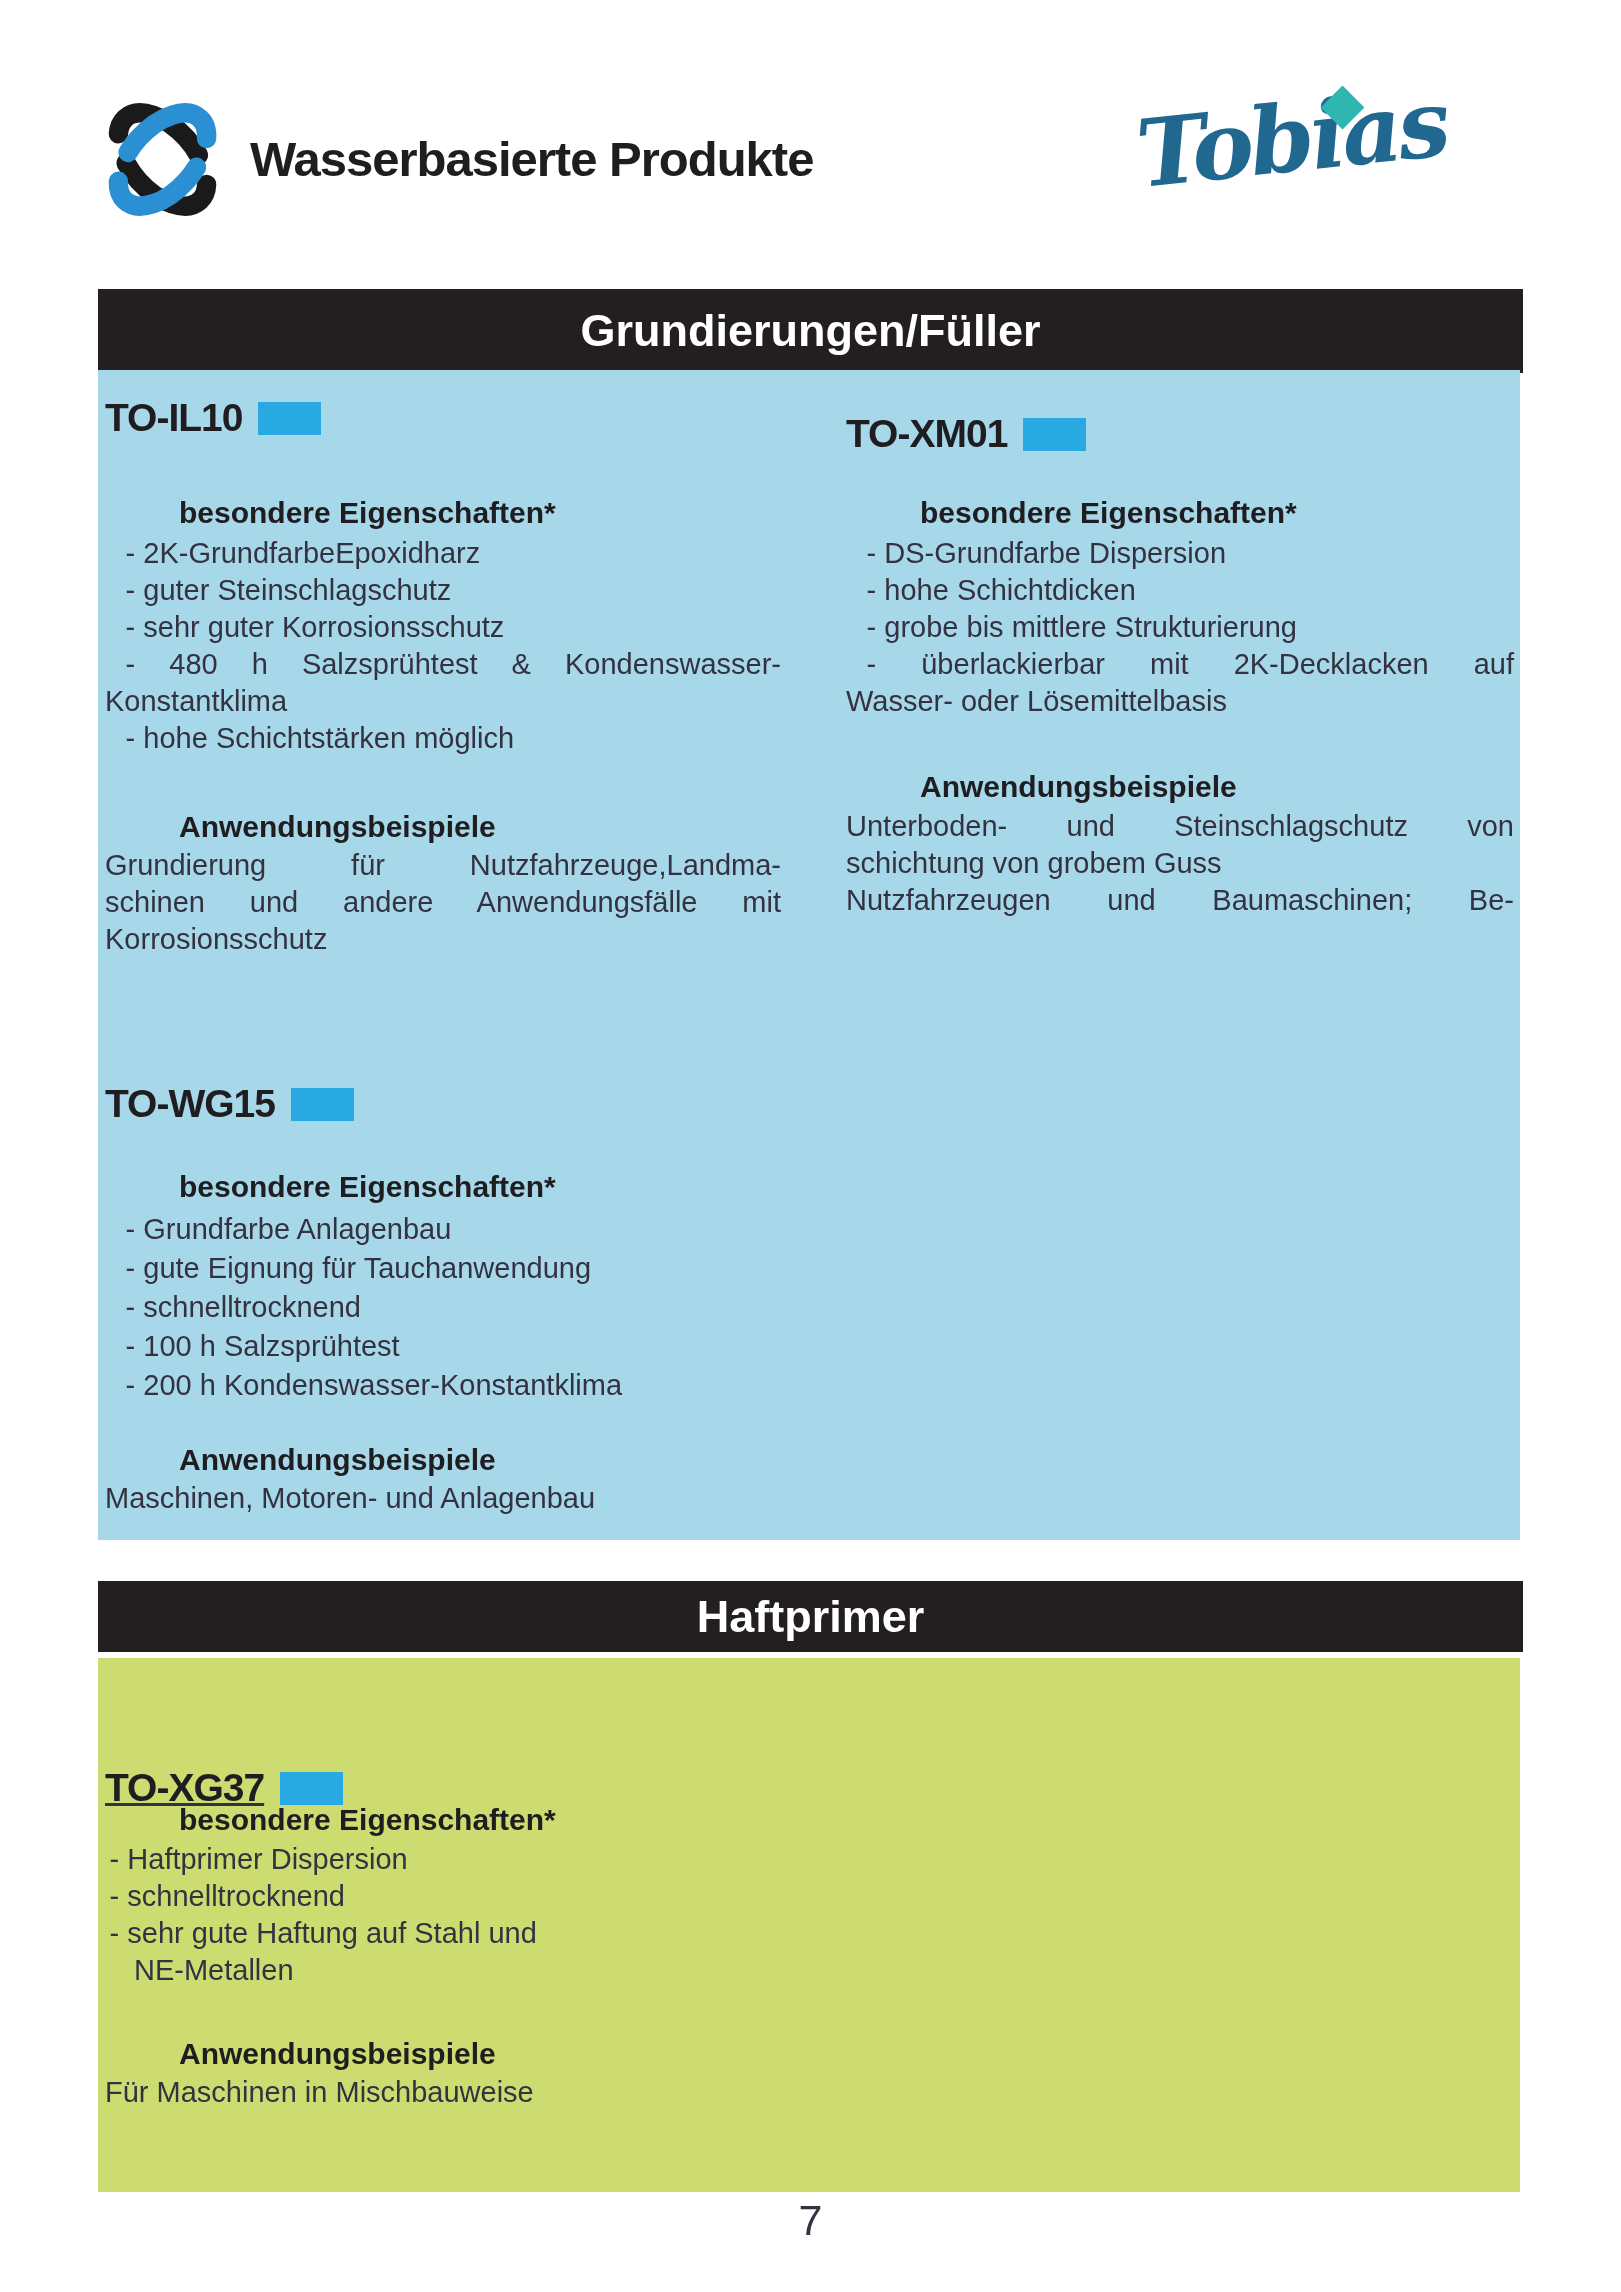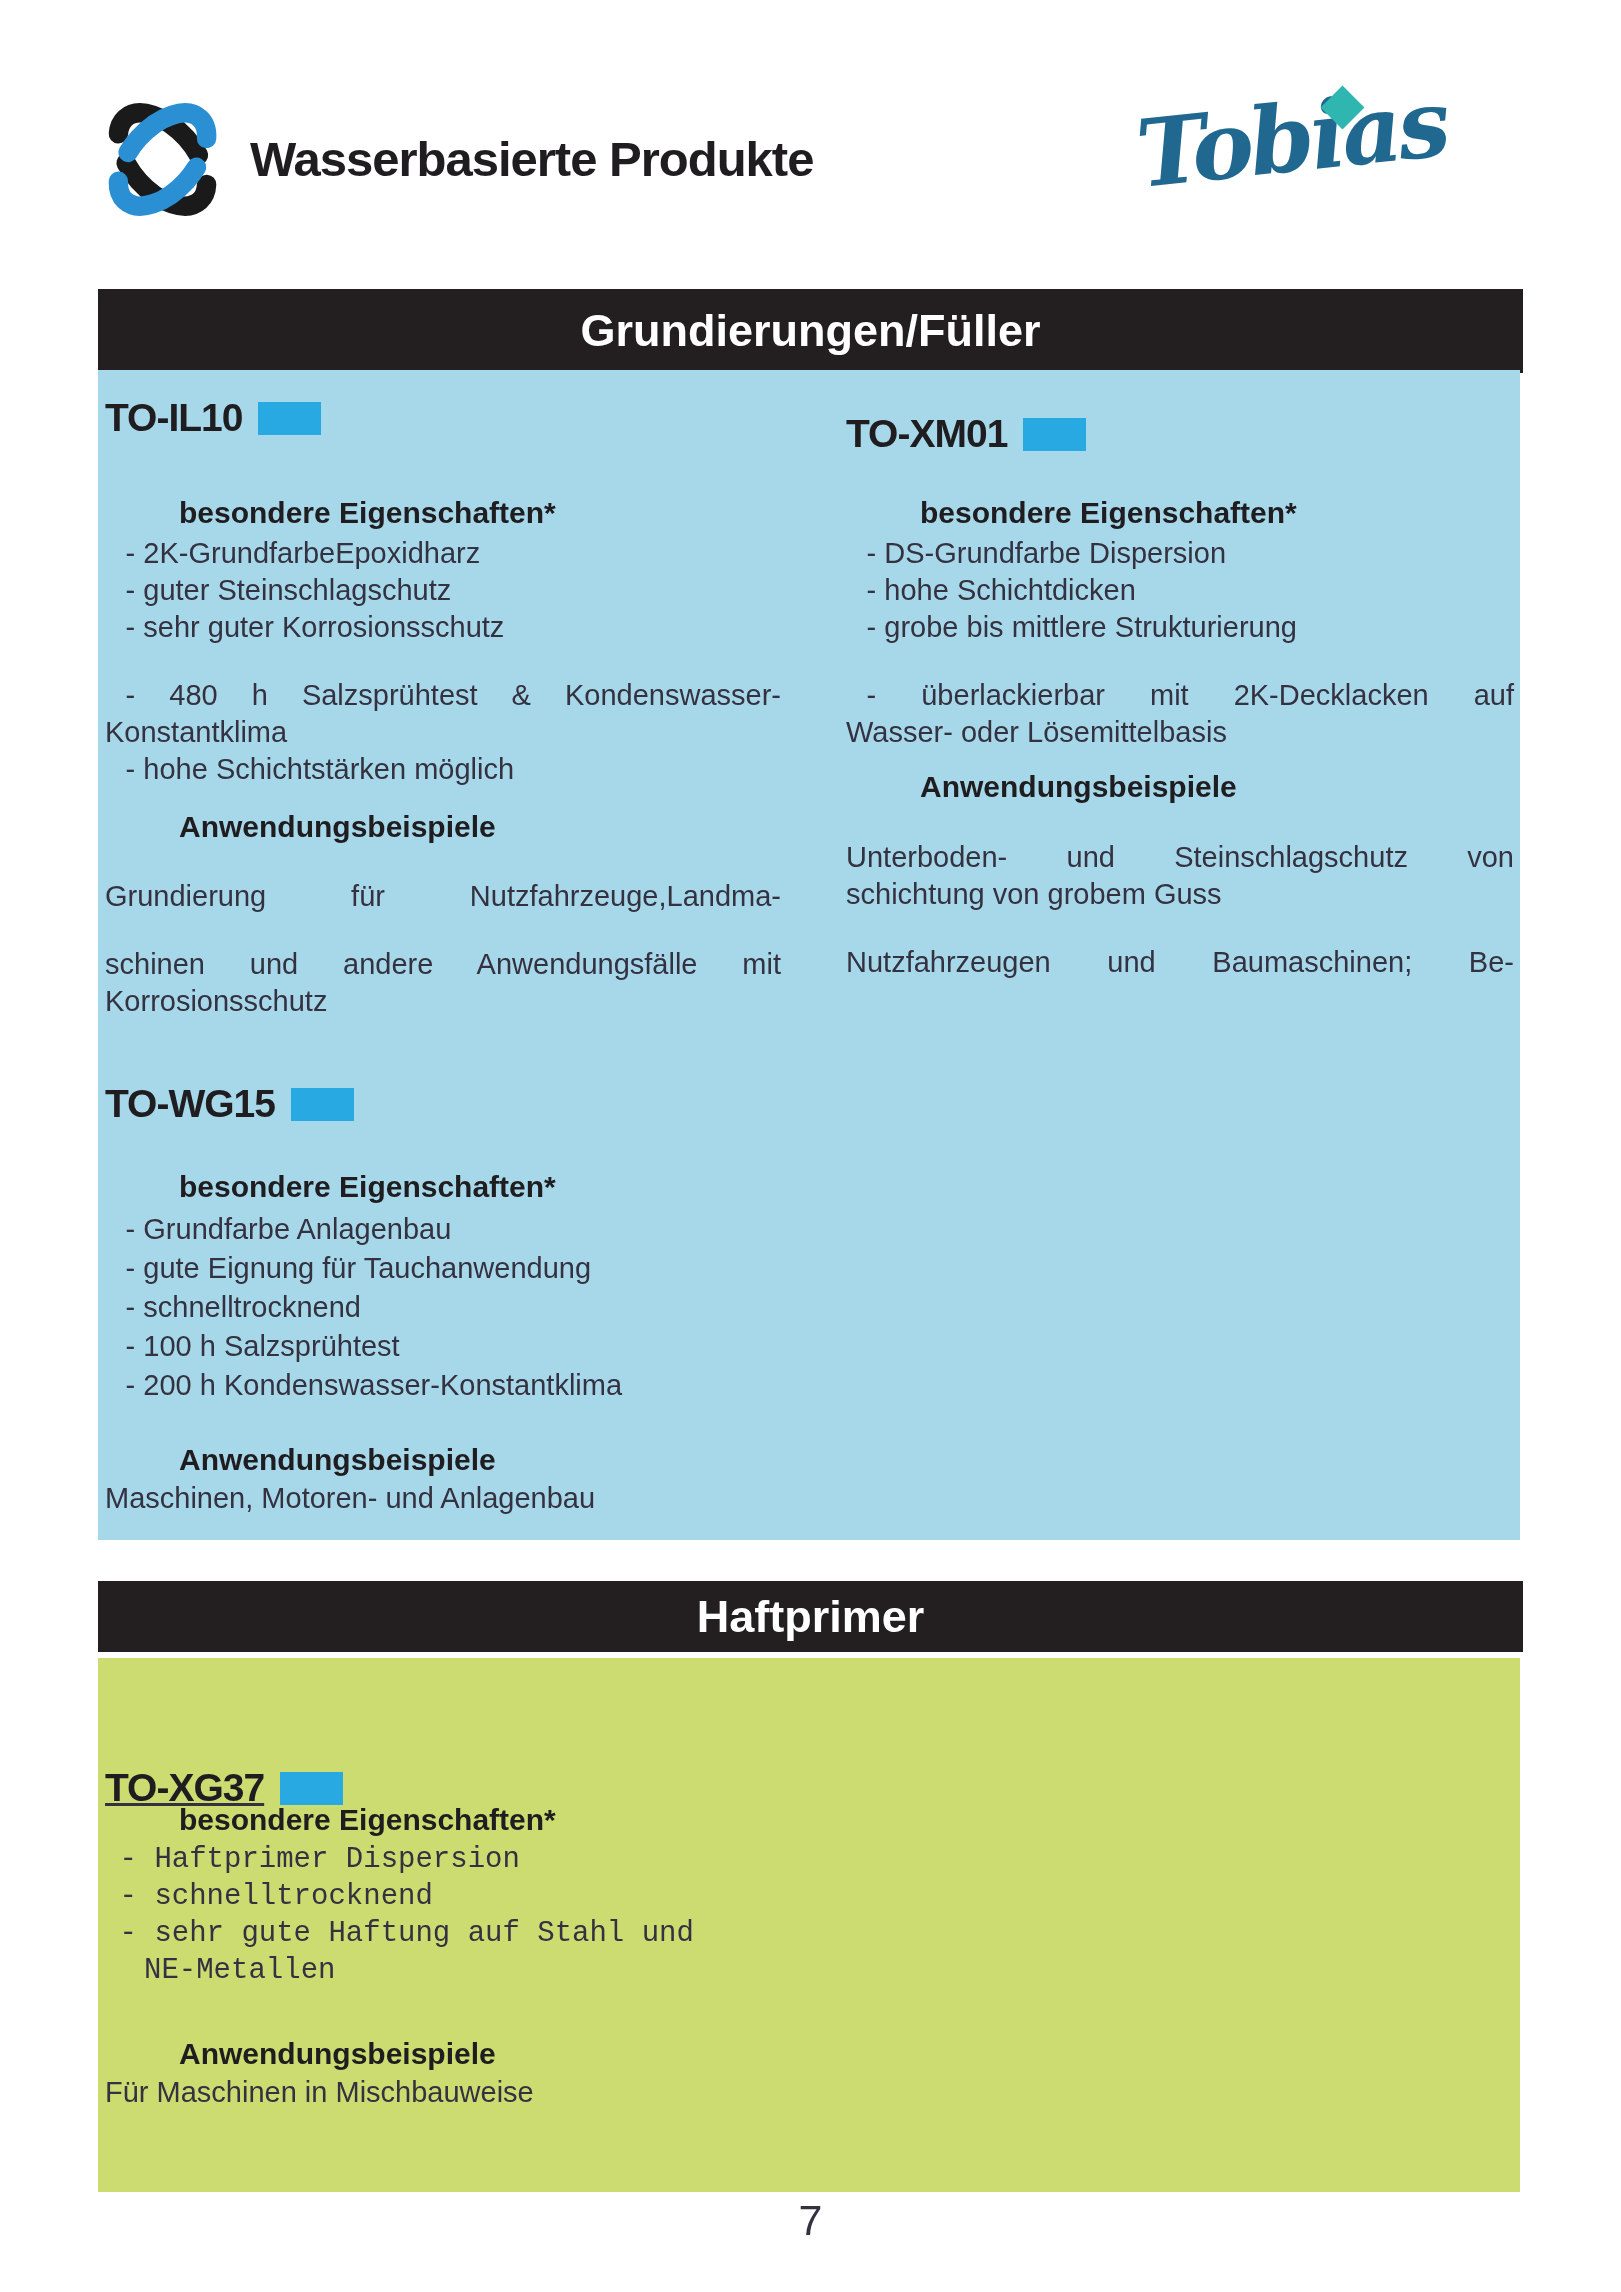--- a/index.html
+++ b/index.html
@@ -38,21 +38,21 @@
   
   .tblock { position:absolute; }
   .prod-head { display:flex; align-items:center; }
   .prod-name { font-size:39px; font-weight:bold; color:#1f1d20; letter-spacing:-1px; white-space:nowrap; }
   .swatch { display:inline-block; width:63px; height:33px; background:#29a9e2; margin-left:15.7px; }
   .subhead { font-size:30px; font-weight:bold; color:#1f1d20; padding-left:74px; white-space:nowrap; }
   .line { font-size:29px; line-height:37px; }
   .bullet { padding-left:20.6px; }
   .cont { padding-left:0; }
   .indent2 { padding-left:45px; }
-  .jl { text-align:justify; text-align-last:justify;margin-top:31px; }
+  .jl { text-align:justify; text-align-last:justify; }
   .pagenum {
     position:absolute; left:0; top:2196px; width:1621px; text-align:center;
     font-size:43px; color:#343240; font-weight:normal;
   }
 </style>
 </head>
 <body>
 
 <div class="page">
 
@@ -138,21 +138,21 @@
     <span>Haftprimer</span>
   </div>
 
   <div class="panel panel-green"></div>
 
   <div class="tblock prod-head" style="left:105px; top:1766px; width:686px;text-decoration:underline;">
     <span class="prod-name">TO-XG37</span>
     <span class="swatch"></span>
   </div>
   <div class="tblock subhead" style="left:105px; top:1803px; width:686px;">besondere Eigenschaften*</div>
-  <div class="tblock" style="left:99px; top:1841px; width:686px;font-family:Liberation Mono, monospace;">
+  <div class="tblock" style="left:89px; top:1841px; width:686px;">
     <div class="line bullet">- Haftprimer Dispersion</div>
     <div class="line bullet">- schnelltrocknend</div>
     <div class="line bullet">- sehr gute Haftung auf Stahl und</div>
     <div class="line indent2">NE-Metallen</div>
   </div>
   <div class="tblock subhead" style="left:105px; top:2037px; width:686px;">Anwendungsbeispiele</div>
   <div class="tblock" style="left:105px; top:2074px; width:686px;">
     <div class="line">Für Maschinen in Mischbauweise</div>
   </div>
 

